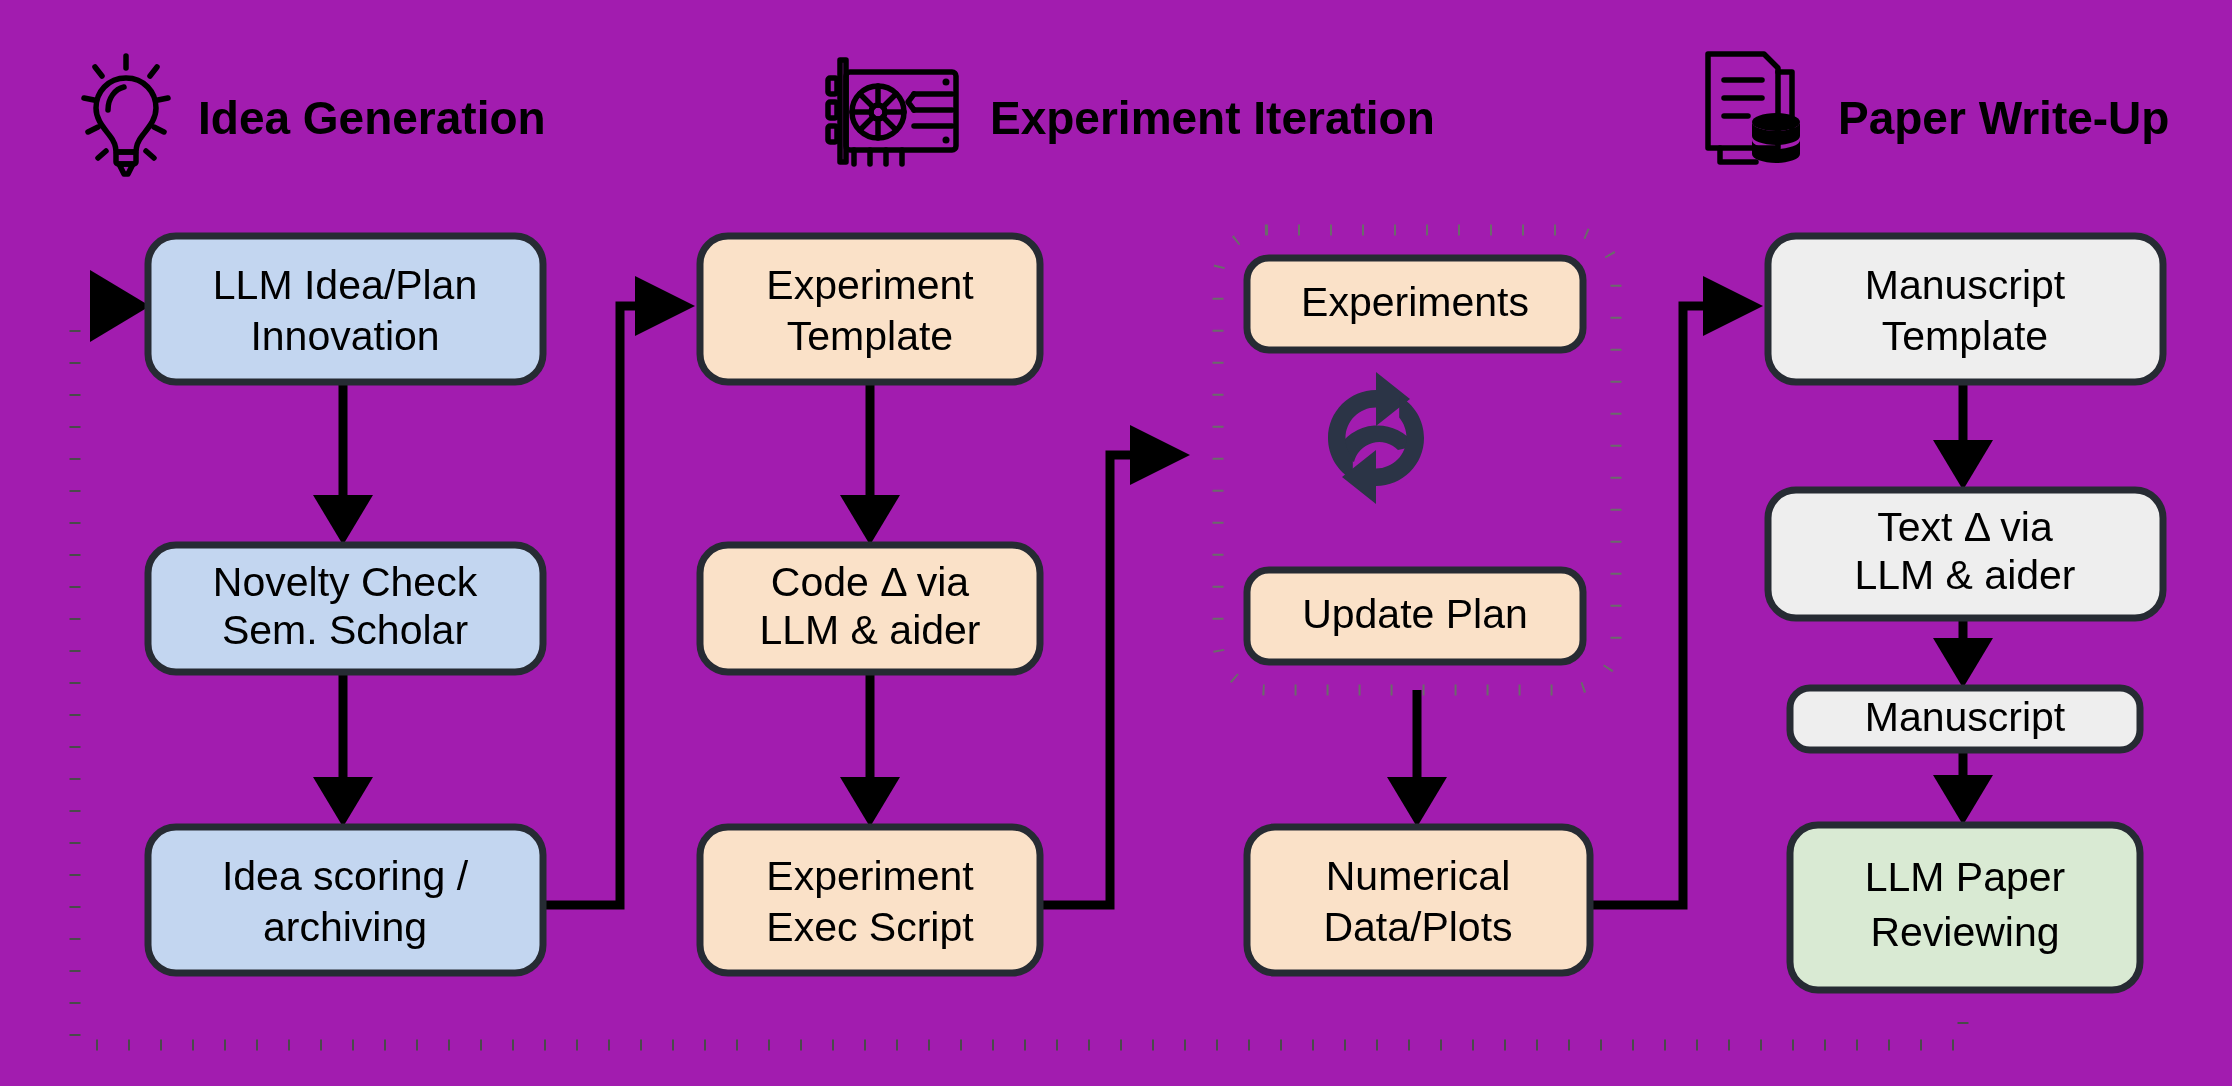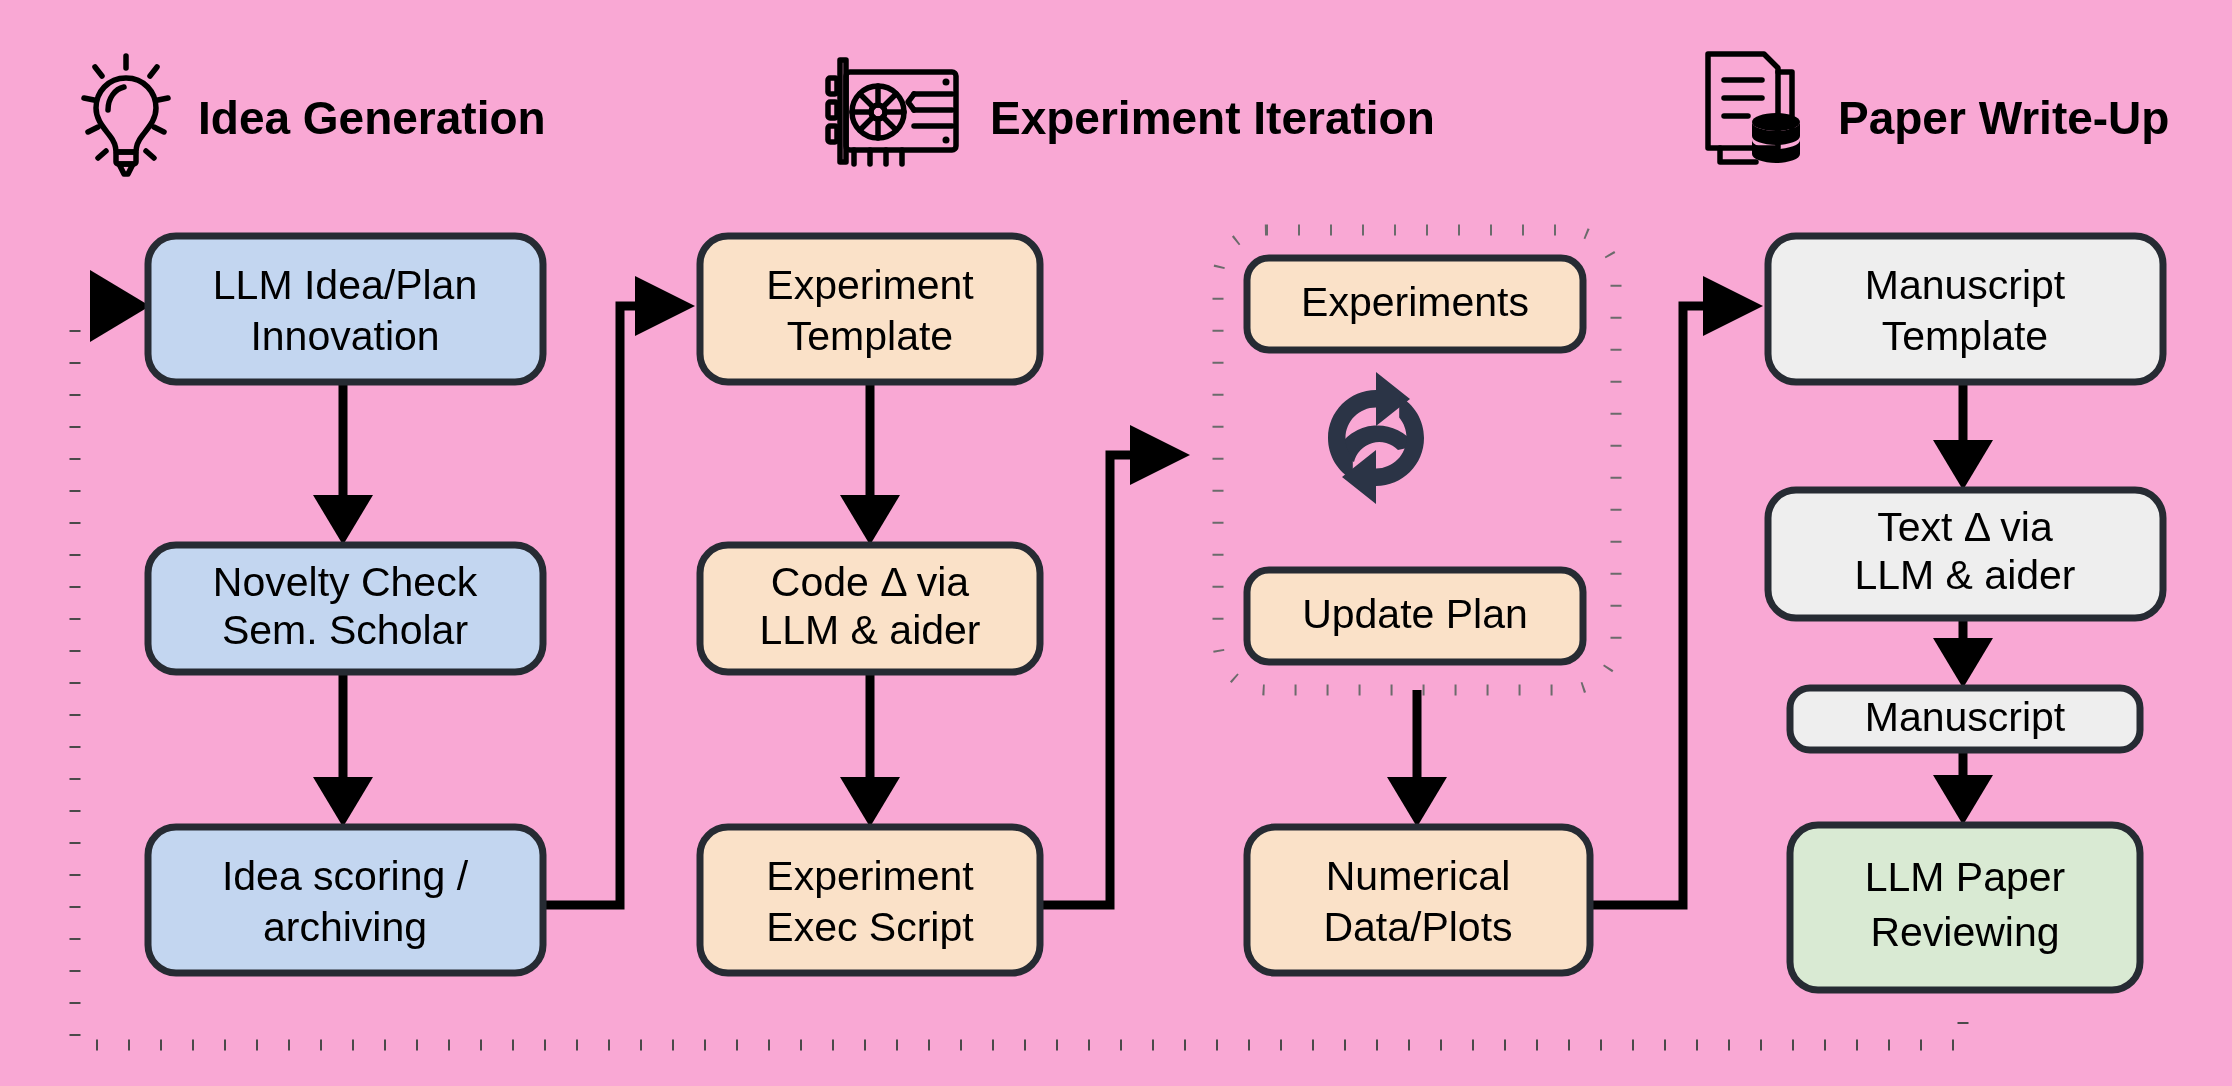--- a/index.html
+++ b/index.html
@@ -10,21 +10,21 @@
   body {
     width: 2232px;
     height: 1086px;
     font-family: "Liberation Sans", sans-serif;
     overflow: hidden;
   }
   #stage {
     position: relative;
     width: 2232px;
     height: 1086px;
-    background: #f9a8d4;
+    background: #a21caf;
   }
   svg.diagram {
     position: absolute;
     top: 0;
     left: 0;
     width: 2232px;
     height: 1086px;
     display: block;
   }
   .node-label {

